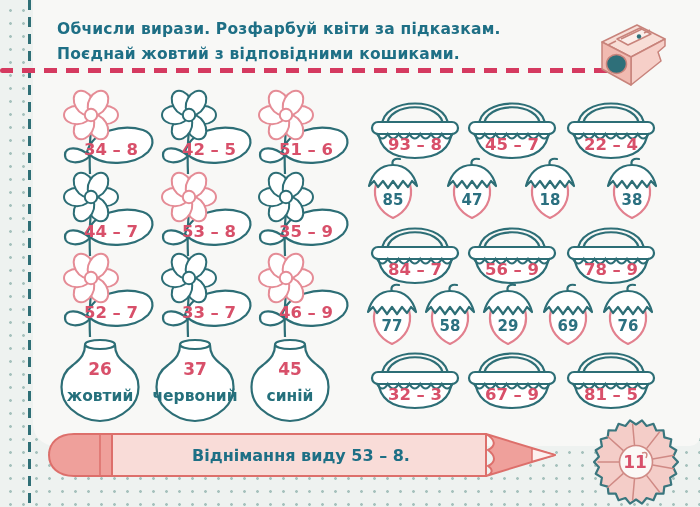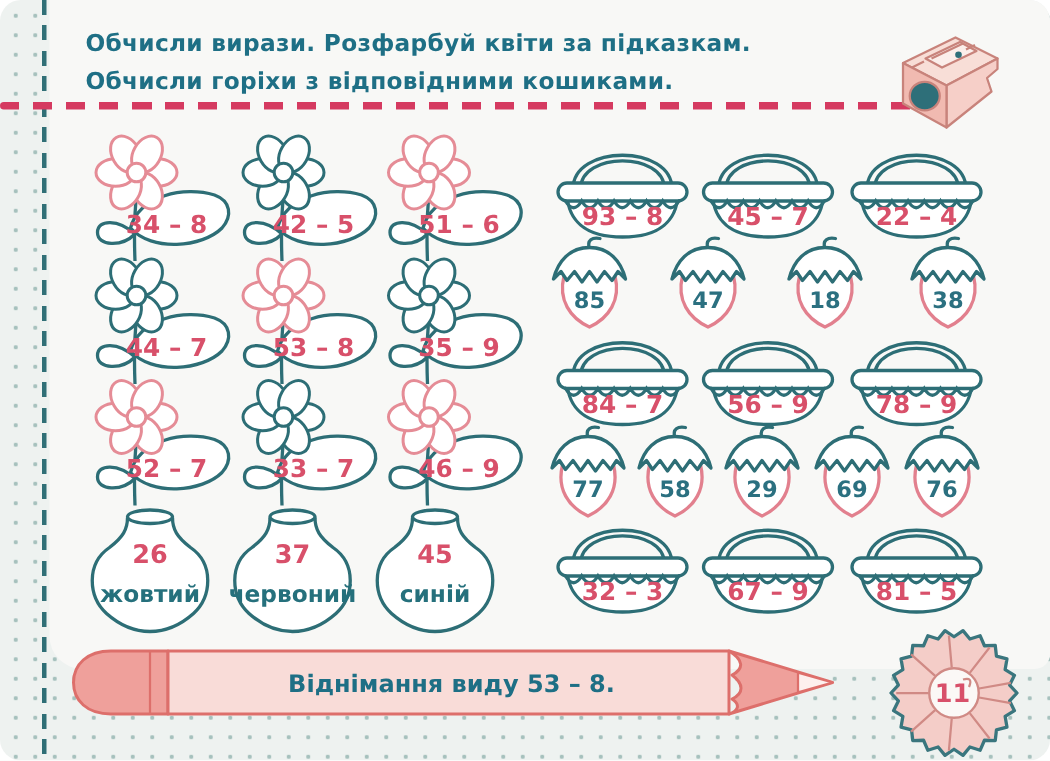--- a/index.html
+++ b/index.html
@@ -1,20 +1,20 @@
 <!DOCTYPE html>
 <html><head>
 <meta charset="utf-8">
 <style>
   html,body{margin:0;padding:0;}
   body{font-family:"DejaVu Sans","Liberation Sans",sans-serif;}
   .page{position:relative;width:700px;height:507px;overflow:hidden;
         background-color:#eef2f0;
         background-image:radial-gradient(circle,#a6c1bd 1.3px,rgba(0,0,0,0) 1.5px);
-        background-size:13px 13px;background-position:4px 4px;border-radius:14px;}
+        background-size:13px 13px;background-position:4px 4px;}
   .card{position:absolute;left:33px;top:0;width:667px;height:446px;
         background:#f8f8f6;border-bottom-left-radius:22px;border-bottom-right-radius:10px;}
   .teal-dash{position:absolute;left:28px;top:0;width:3px;height:507px;
         background:repeating-linear-gradient(to bottom,#2f6f76 0 10px,rgba(0,0,0,0) 10px 17px);}
   .red-dash{position:absolute;left:0;top:68px;width:618px;height:4.5px;z-index:3;
         background:repeating-linear-gradient(90deg,#d53a60 0 13px,rgba(0,0,0,0) 13px 22px);border-radius:3px;}
   .abs{position:absolute;}
   .header-text{position:absolute;left:57px;top:17px;width:560px;z-index:4;
         color:#1e6f85;font-size:15.5px;line-height:25px;font-weight:600;letter-spacing:.2px;}
   svg text{text-anchor:middle;}
@@ -71,21 +71,21 @@
       </symbol>
     </defs>
   </svg>
 
   <div class="card"></div>
   <div class="teal-dash"></div>
   <div class="red-dash"></div>
 
   <div class="header-text">
     <div>Обчисли вирази. Розфарбуй квіти за підказкам.</div>
-    <div>Обчисли горіхи з відповідними кошиками.</div>
+    <div>Поєднай жовтий з відповідними кошиками.</div>
   </div>
 
   <svg class="abs" style="left:592px;top:16px;z-index:4" width="78" height="74" viewBox="0 0 78 74">
     <polygon class="sharp" points="10,26 45,9 73,23 39,41" fill="#f8ded7"></polygon>
     <polygon class="sharp" points="39,41 73,23 73,30 66,36 69,45 64,49 39,69" fill="#f6cfc8"></polygon>
     <polygon class="sharp" points="10,26 39,41 39,69 10,53" fill="#f1bab1"></polygon>
     <ellipse class="sharp" cx="24.5" cy="48" rx="10" ry="9.5" fill="#2e6f79"></ellipse>
     <polygon class="sharp" points="25,23 48,12 59,18 36,29" fill="#fbeeea"></polygon>
     <path class="sharp" d="M29,23 L50,13" fill="none"></path>
     <circle cx="47" cy="20.5" r="2.2" fill="#2e6f79" stroke="none"></circle>

